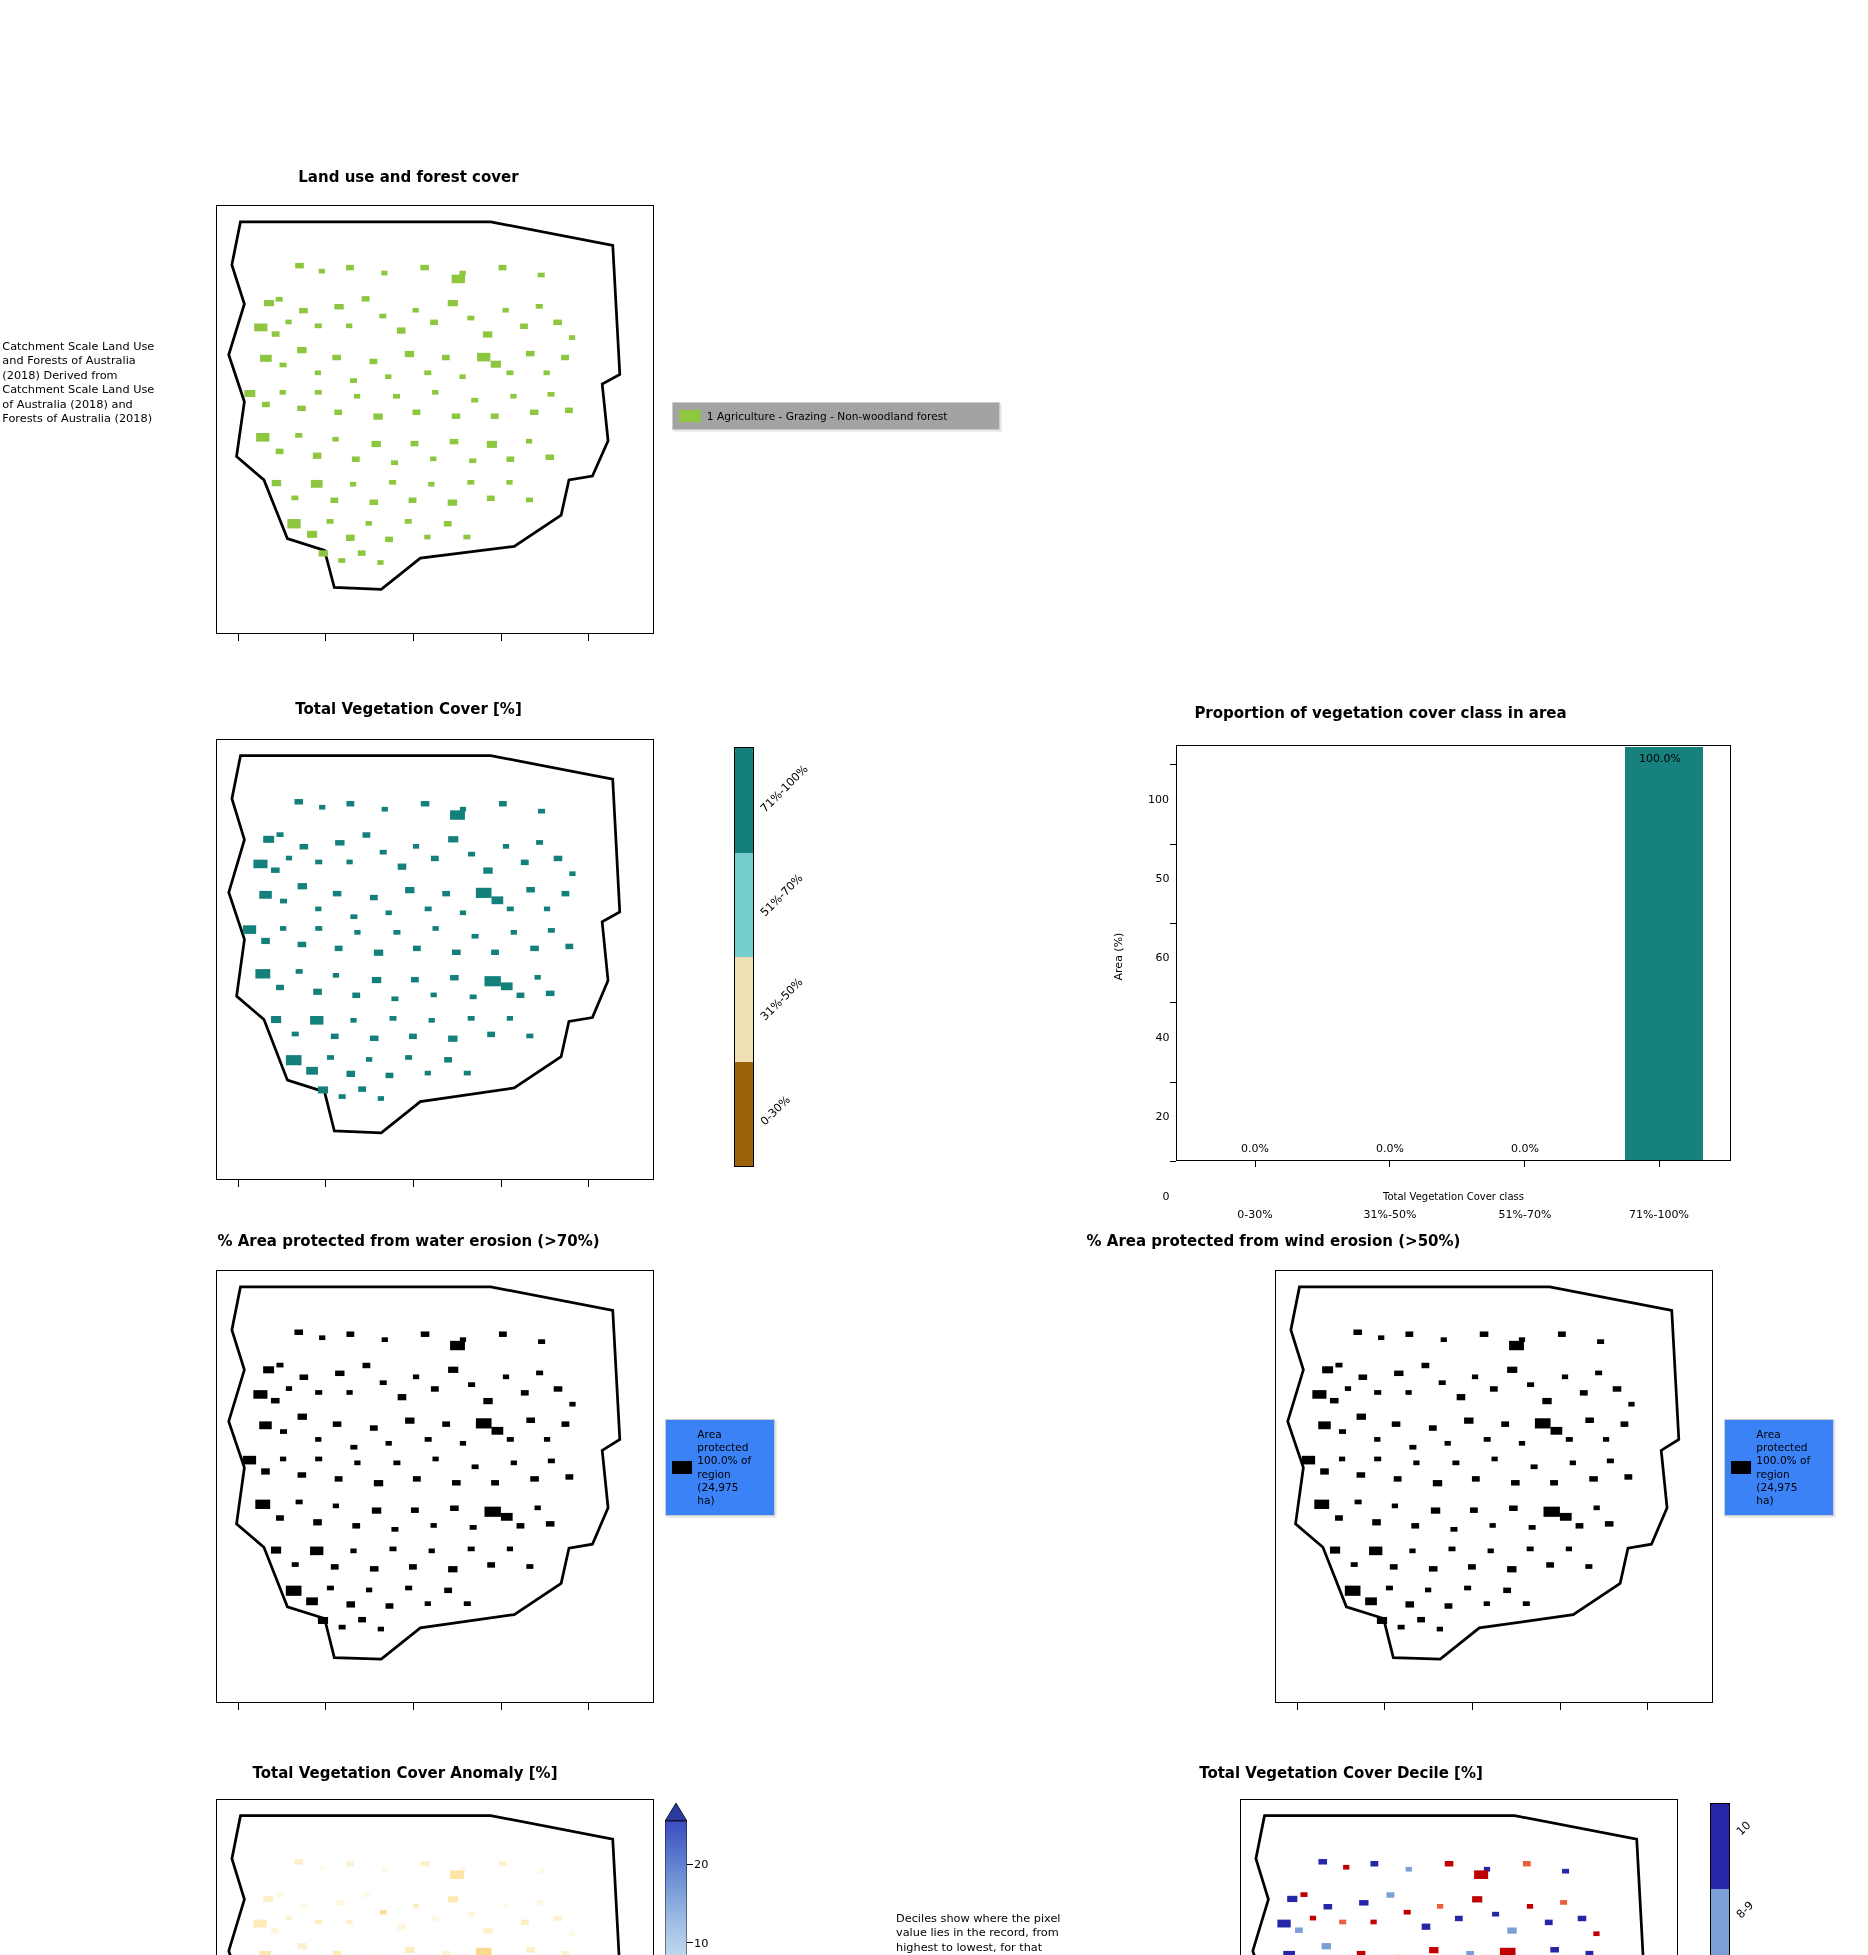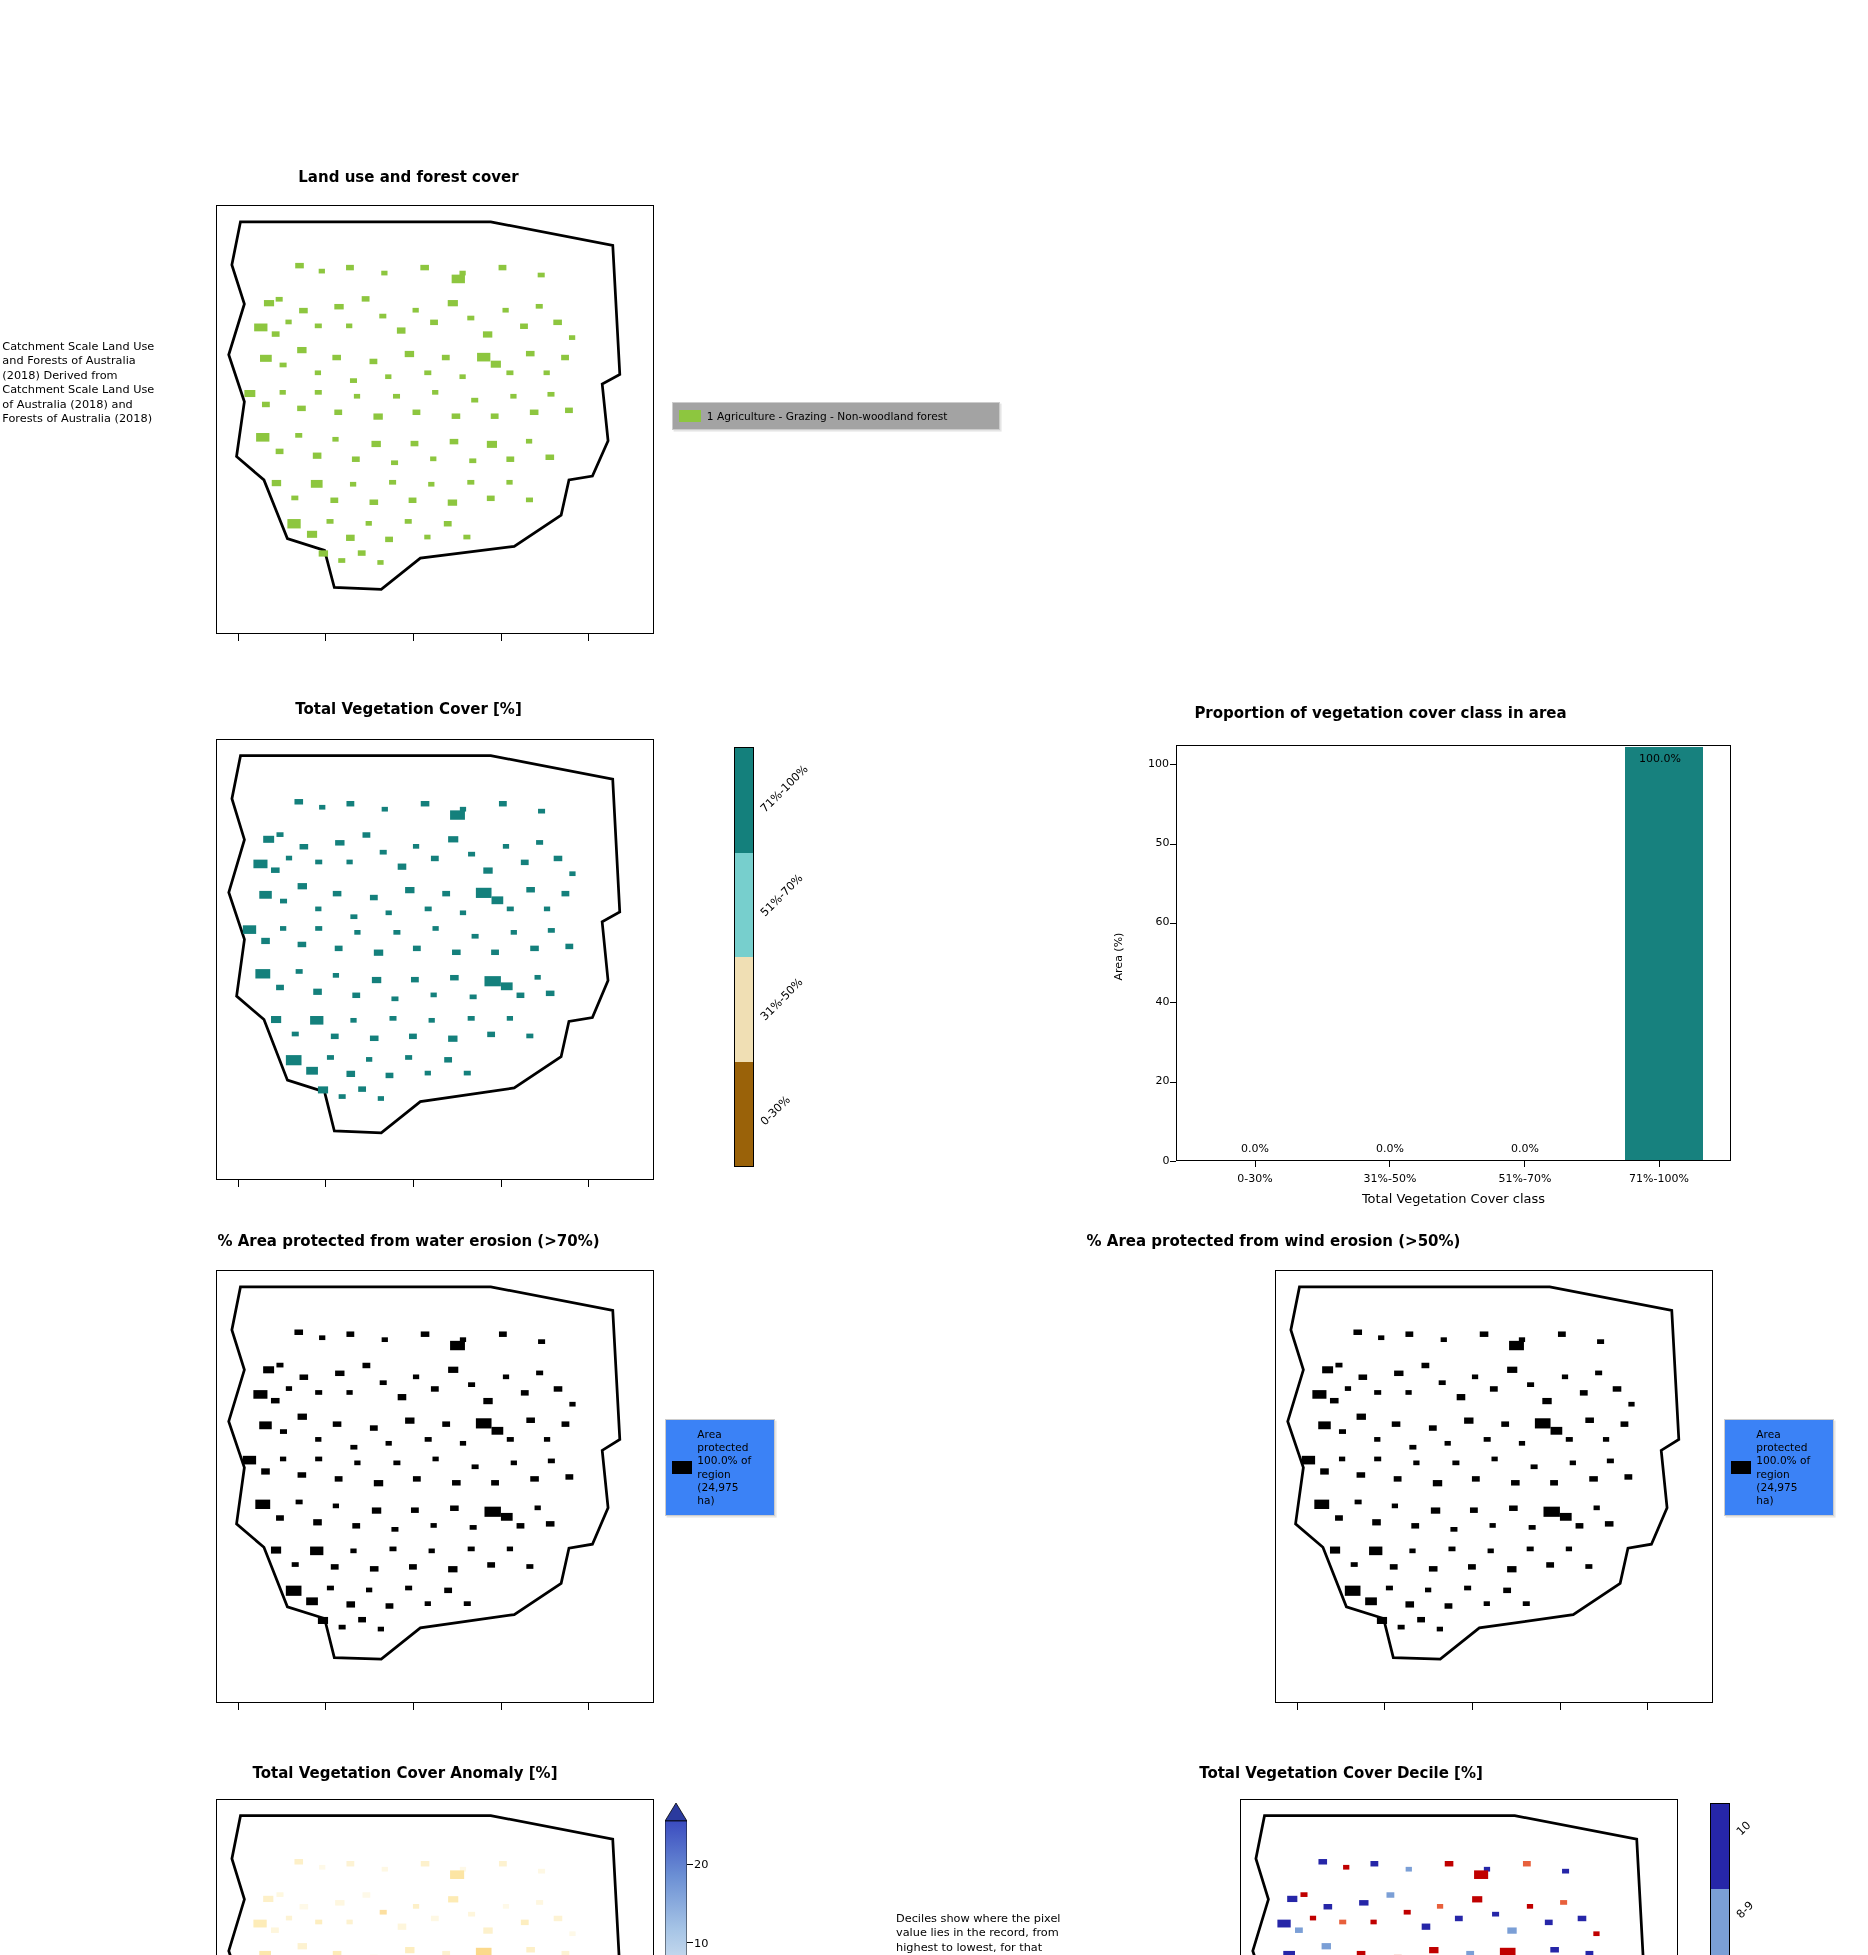--- a/index.html
+++ b/index.html
@@ -124,21 +124,21 @@
   }
   
   .axes {
     position: absolute;
     box-sizing: border-box;
     border: 0.8px solid #000;
     background: #fff;
   }
   .axis-label {
     position: absolute;
-    font-size: 13px;
+    font-size: 10px;
     white-space: nowrap;
   }
   .axis-label-y {
     position: absolute;
     font-size: 11px;
     white-space: nowrap;
     transform-origin: center center;
     transform: rotate(-90deg);
   }
   .bar {
@@ -148,20 +148,21 @@
   .bar-value {
     position: absolute;
     font-size: 11px;
     white-space: nowrap;
   }
   .tick-lbl {
     position: absolute;
     font-size: 11px;
     white-space: nowrap;
     text-align: center;
+    margin-top: 36px;
   }
 </style>
 </head>
 <body>
 
 <div class="page">
 
 
   <div class="panel-title" style="left:168px; top:168px; width:481px;">Land use and forest cover</div>
 

